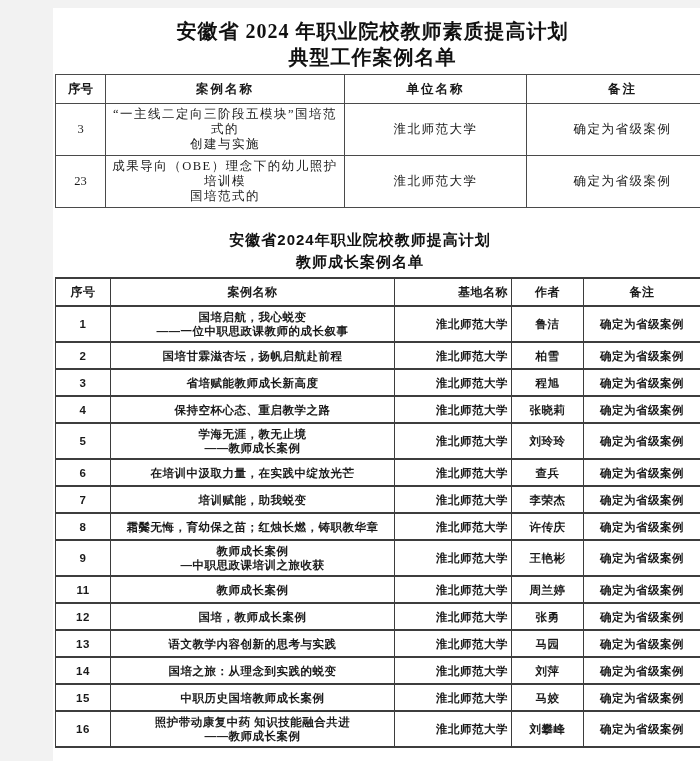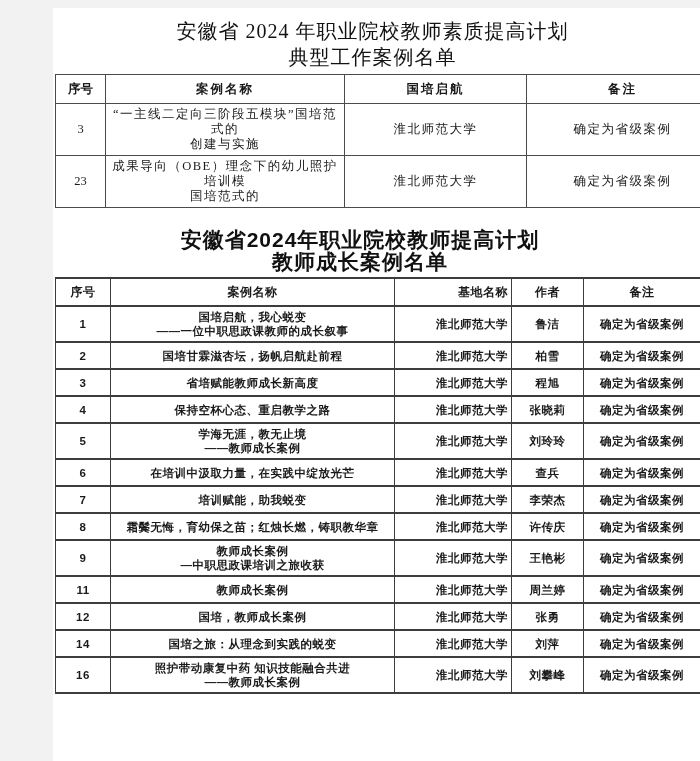--- a/index.html
+++ b/index.html
@@ -28,32 +28,32 @@
     left: 55px; top: 8px;
     width: 645px; height: 753px;
     background: #ffffff;
   }
   
   .title-block { text-align: center; }
   .title1 {
     width: 635px;
     margin-top: 10px;
     font-family: "Liberation Serif", "DejaVu Serif", serif;
-    font-weight: normal;
+    font-weight: bold;
     font-size: 20px;
     line-height: 26px;
     color: #111;
     letter-spacing: 1px;
   }
   .title2 {
     width: 610px;
     margin-top: 21px;
     font-family: "Liberation Sans", "DejaVu Sans", sans-serif;
     font-weight: bold;
-    font-size: 21px;
+    font-size: 15px;
     line-height: 21.5px;
     color: #111;
     letter-spacing: 1px;
   }
   
   table {
     border-collapse: collapse;
     table-layout: fixed;
     margin-top: 4px;
   }
@@ -113,21 +113,21 @@
   <div class="title-block title1">
     <div>安徽省 2024 年职业院校教师素质提高计划</div>
     <div>典型工作案例名单</div>
   </div>
 
   <table class="table1">
     <thead>
       <tr>
         <th class="c0">序号</th>
         <th class="c1">案例名称</th>
-        <th class="c2">国培启航</th>
+        <th class="c2">单位名称</th>
         <th class="c3">备注</th>
       </tr>
     </thead>
     <tbody>
         <tr>
           <td class="c0 cell-no">3</td>
           <td class="c1 cell-name">“一主线二定向三阶段五模块”国培范式的
 创建与实施</td>
           <td class="c2 cell-unit">淮北师范大学</td>
           <td class="c3 cell-note">确定为省级案例</td>
@@ -232,24 +232,38 @@
           <td class="c4 cell-note">确定为省级案例</td>
         </tr>
         <tr>
           <td class="c0 cell-no">12</td>
           <td class="c1 cell-name">国培，教师成长案例</td>
           <td class="c2 cell-base">淮北师范大学</td>
           <td class="c3 cell-author">张勇</td>
           <td class="c4 cell-note">确定为省级案例</td>
         </tr>
         <tr>
+          <td class="c0 cell-no">13</td>
+          <td class="c1 cell-name">语文教学内容创新的思考与实践</td>
+          <td class="c2 cell-base">淮北师范大学</td>
+          <td class="c3 cell-author">马园</td>
+          <td class="c4 cell-note">确定为省级案例</td>
+        </tr>
+        <tr>
           <td class="c0 cell-no">14</td>
           <td class="c1 cell-name">国培之旅：从理念到实践的蜕变</td>
           <td class="c2 cell-base">淮北师范大学</td>
           <td class="c3 cell-author">刘萍</td>
+          <td class="c4 cell-note">确定为省级案例</td>
+        </tr>
+        <tr>
+          <td class="c0 cell-no">15</td>
+          <td class="c1 cell-name">中职历史国培教师成长案例</td>
+          <td class="c2 cell-base">淮北师范大学</td>
+          <td class="c3 cell-author">马姣</td>
           <td class="c4 cell-note">确定为省级案例</td>
         </tr>
         <tr>
           <td class="c0 cell-no">16</td>
           <td class="c1 cell-name">照护带动康复中药 知识技能融合共进
 ——教师成长案例</td>
           <td class="c2 cell-base">淮北师范大学</td>
           <td class="c3 cell-author">刘攀峰</td>
           <td class="c4 cell-note">确定为省级案例</td>
         </tr>

